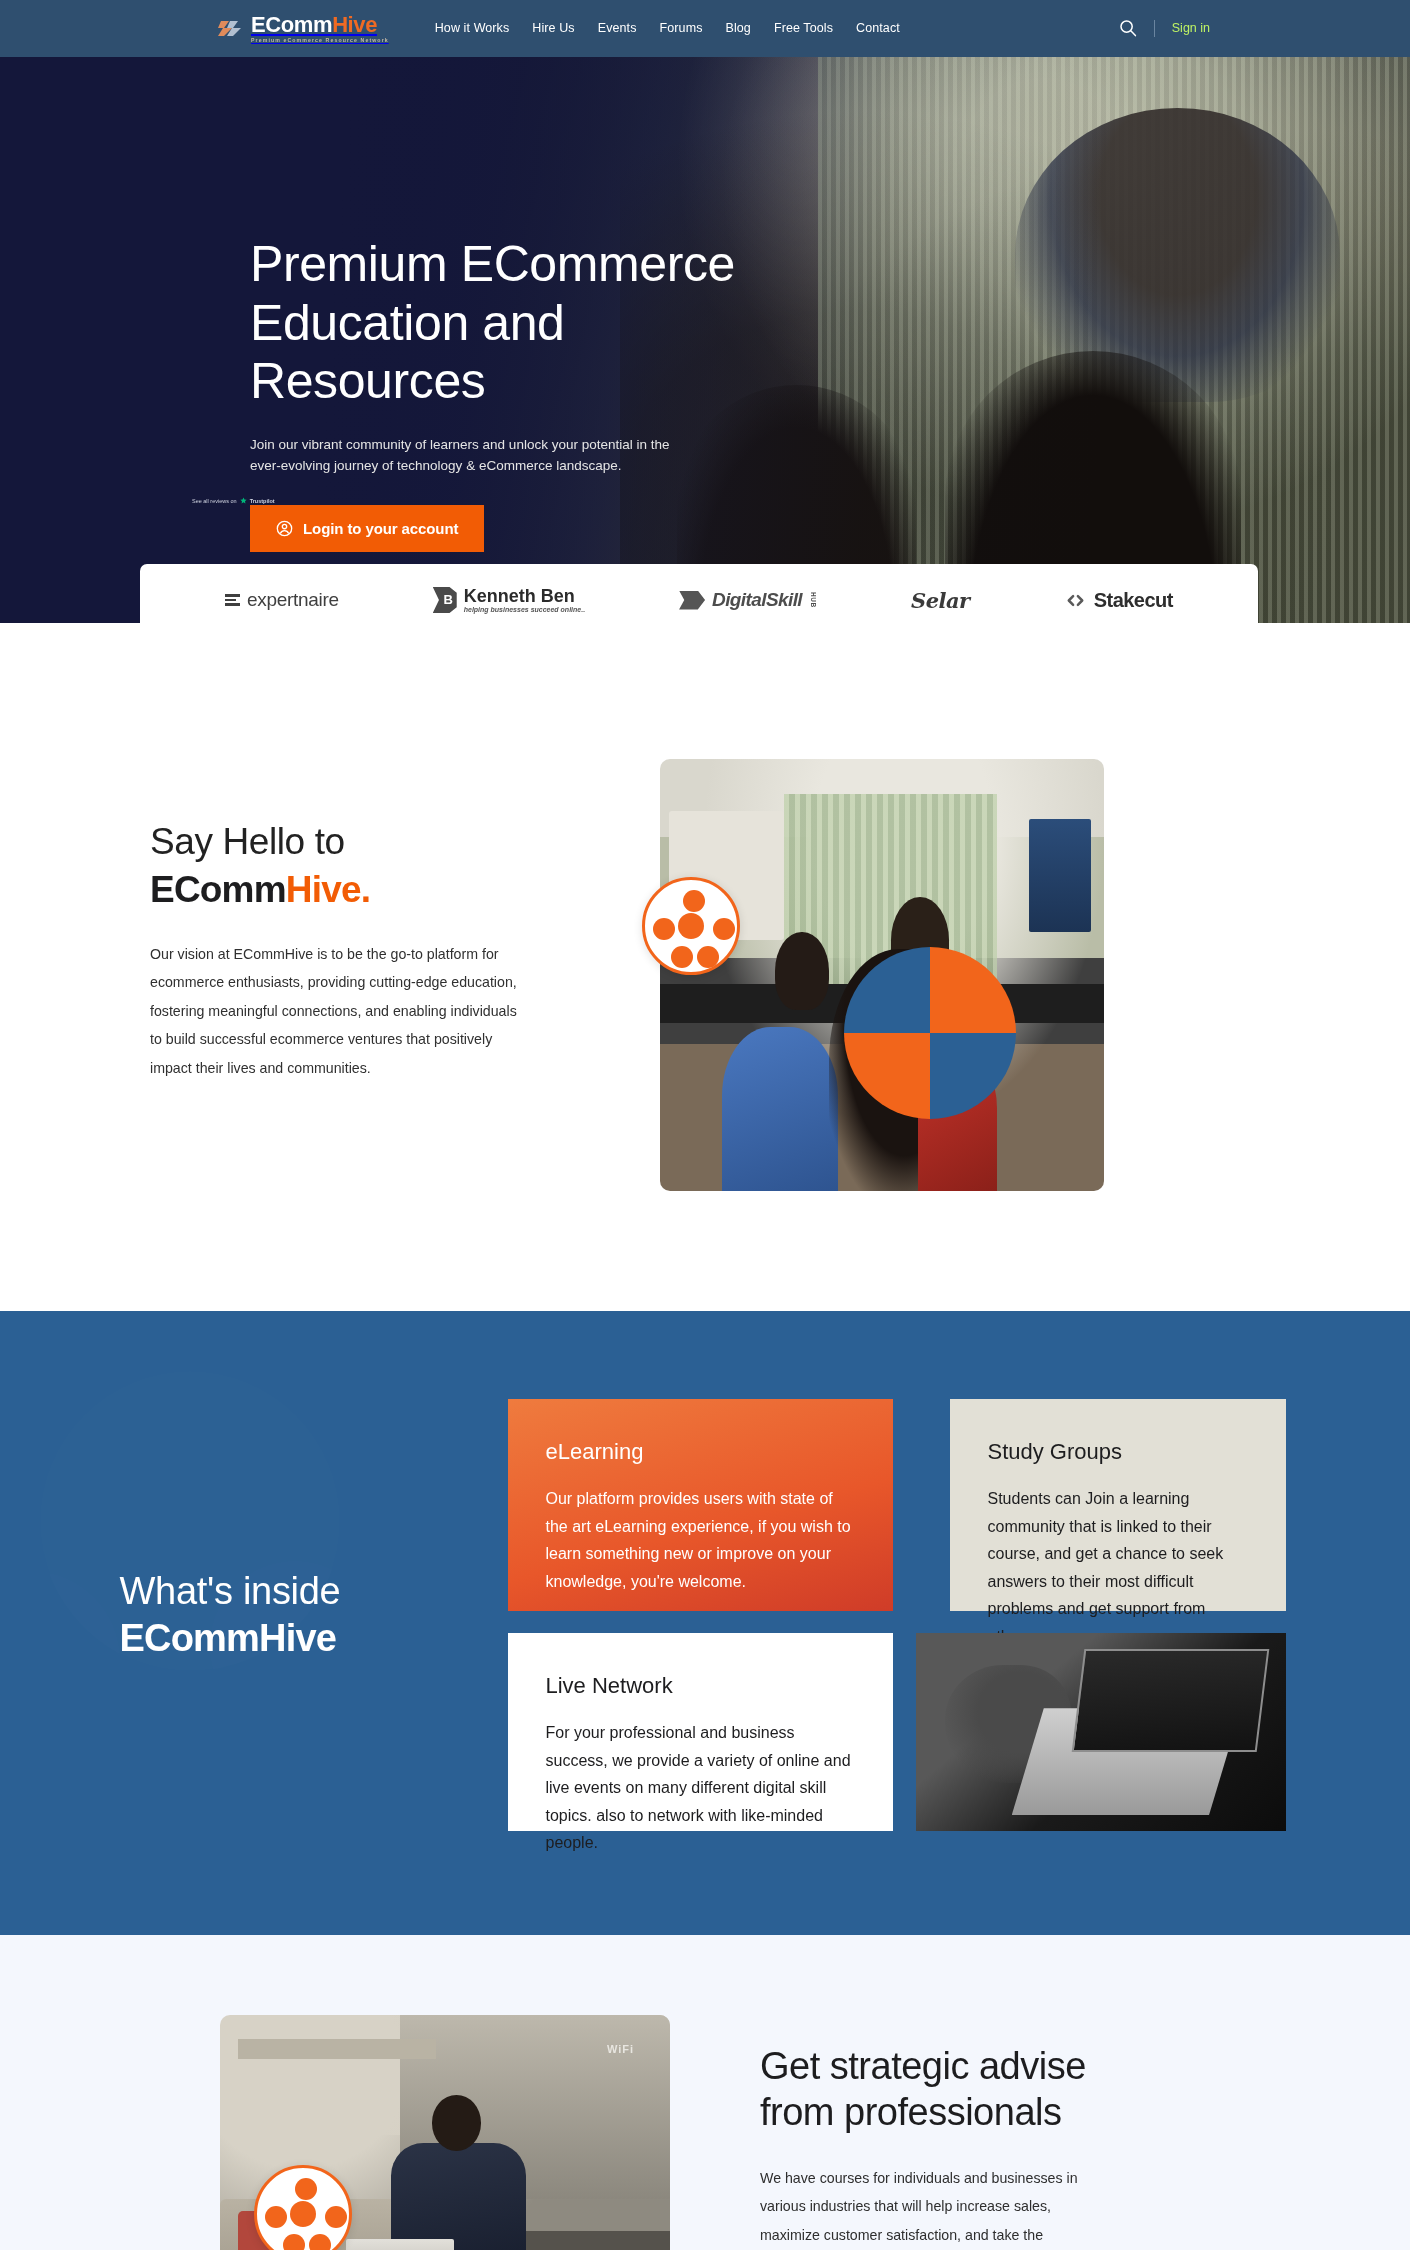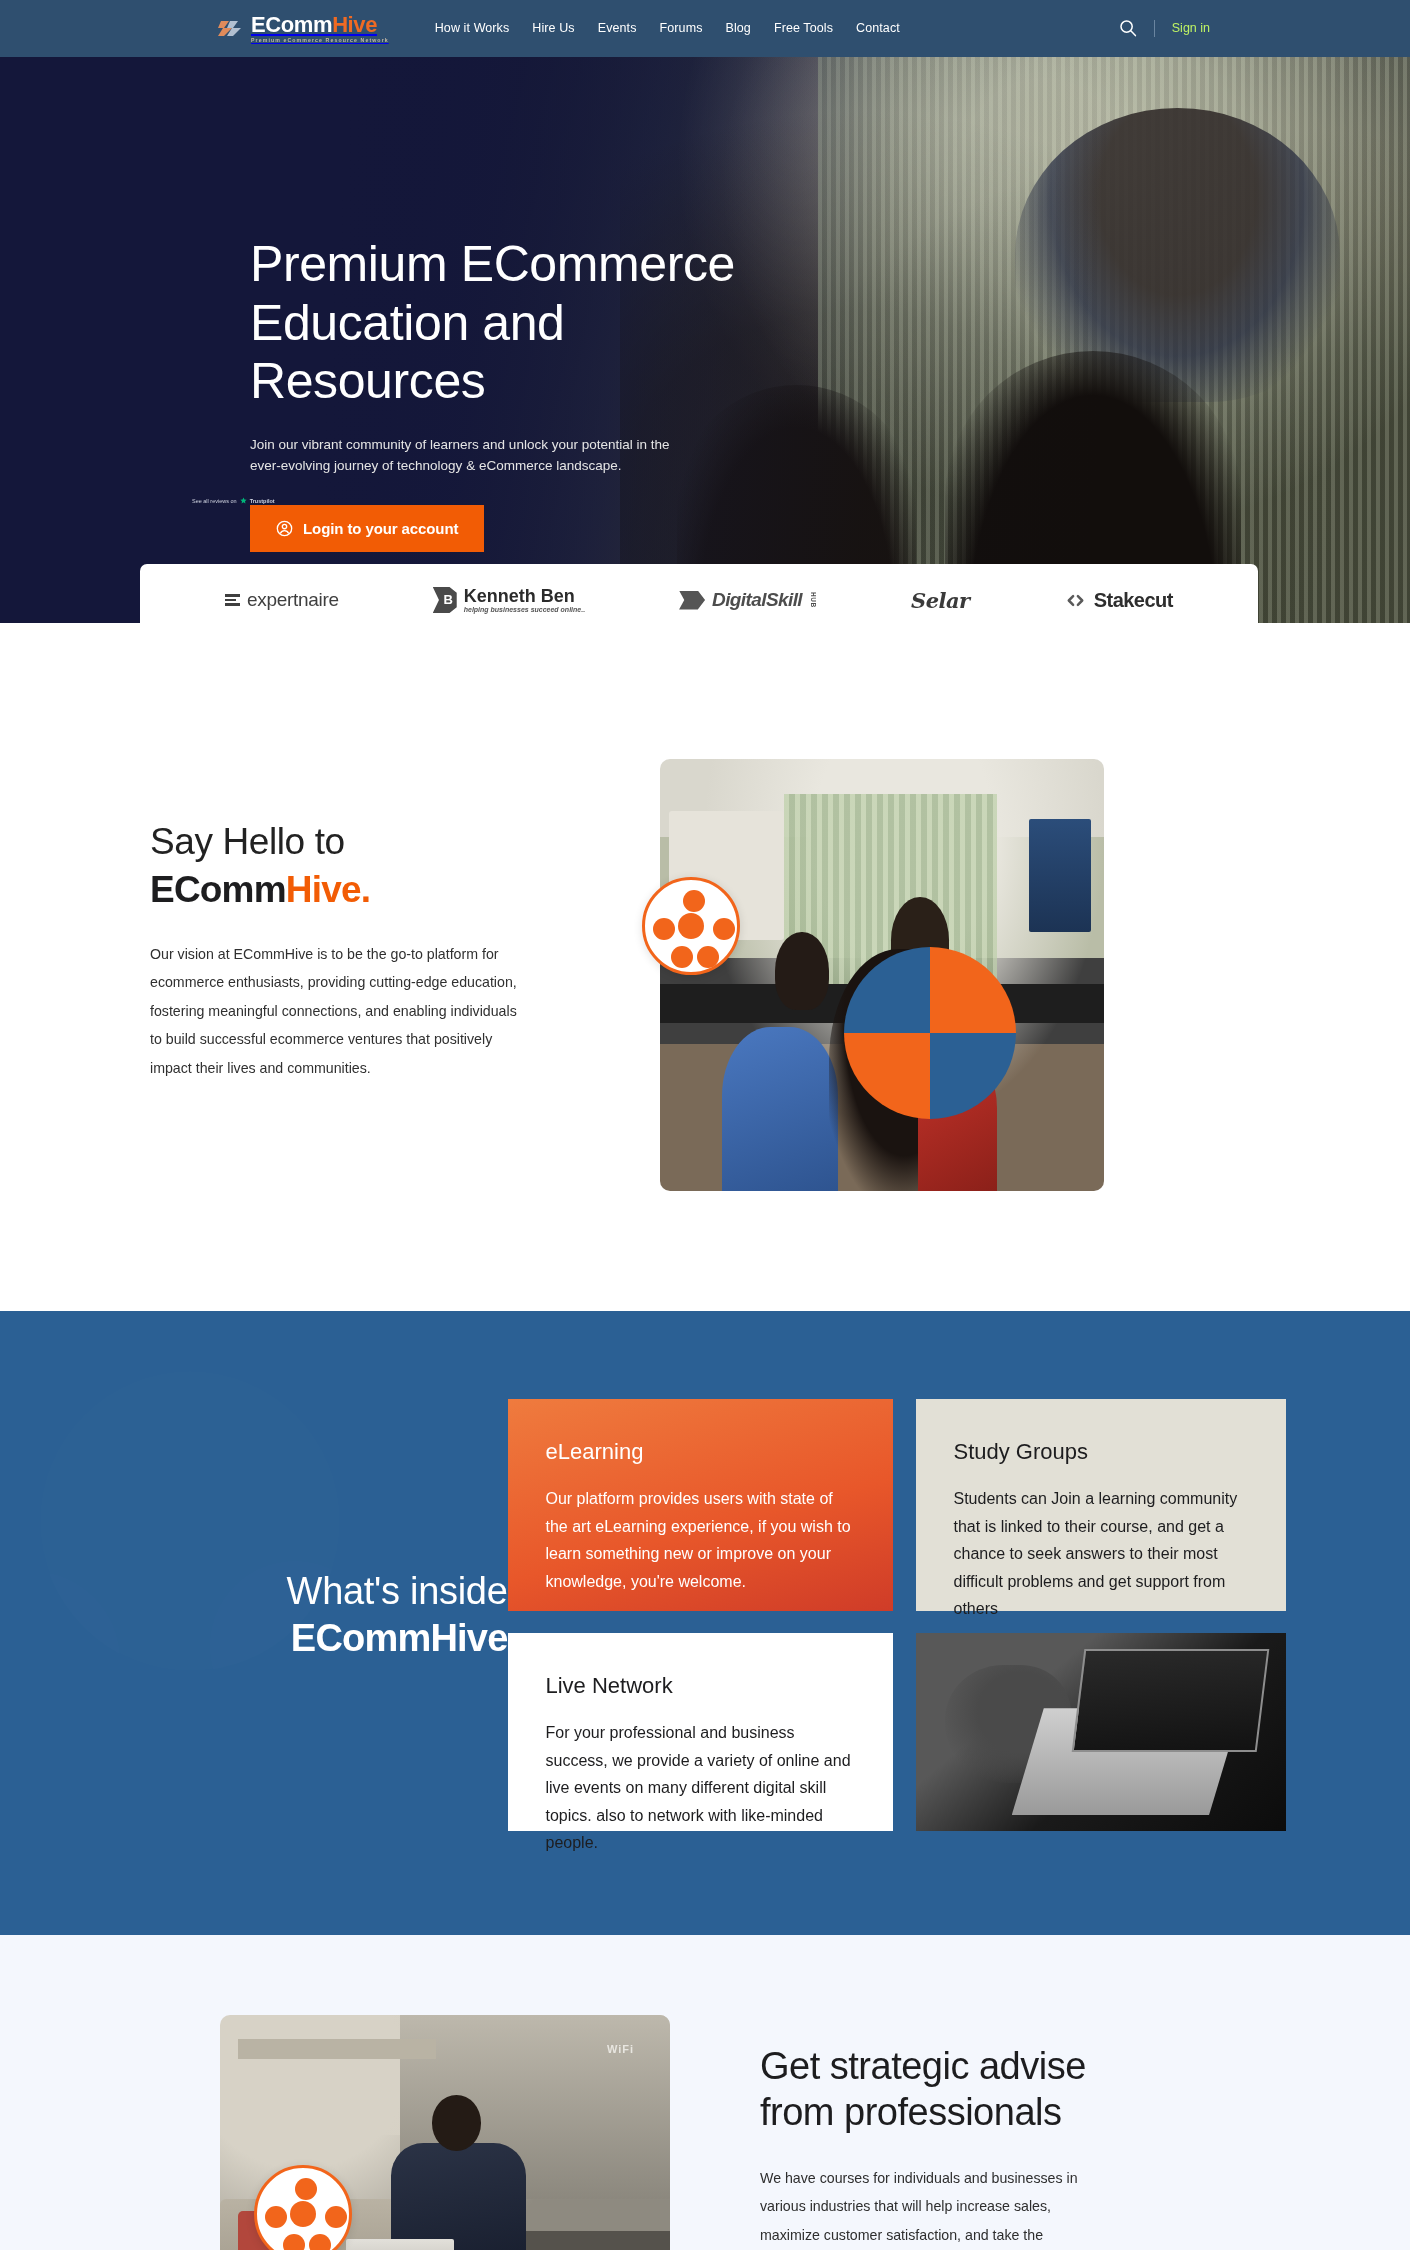--- a/index.html
+++ b/index.html
@@ -262,33 +262,33 @@
     padding: 88px 0 104px 0;
   }
   .inside-deco { position: absolute; left: -120px; top: 20px; opacity: .10; }
   .deco-ring {
     position: absolute; border-radius: 50%; background: #ffffff;
   }
   .inside-inner {
     position: relative; z-index: 3; width: 1195px; margin: 0 auto;
     display: flex; align-items: center;
   }
-  .inside-title { width: 400px; padding-left: 12px; text-align: right; }
+  .inside-title { width: 400px; padding-left: 12px; }
   .inside-t1 { font-size: 38px; color: #fff; font-weight: 400; letter-spacing: -.3px; }
   .inside-t2 { font-size: 38px; color: #fff; font-weight: bold; letter-spacing: -.8px; margin-top: 4px; }
   .cards { display: grid; grid-template-columns: 385px 370px; gap: 22px 23px; }
   .card { padding: 40px 35px 34px 38px; }
   .card-h { font-size: 22px; font-weight: normal; margin-bottom: 20px; }
   .card-p { font-size: 16px; line-height: 1.72; }
   .card-elearning {
     background: linear-gradient(165deg,#ef7b3e 0%, #e8572a 58%, #cf3c28 100%);
     color: #fff; height: 212px;
   }
   .card-elearning .card-h { color: #fff; }
-  .card-study { background: #e2e0d6; color: #1d1d1f; height: 212px; }
+  .card-study { background: #e2e0d6; color: #1d1d1f; height: 212px; margin-left: 34px; }
   .card-live { background: #ffffff; color: #1d1d1f; height: 198px; }
   .card-photo {
     background: linear-gradient(140deg,#585858 0 30%, #1a1a1a 58%, #0c0c0c 100%);
     height: 198px; position: relative; overflow: hidden;
   }
   .card-photo .laptop {
     position: absolute; left: 26%; bottom: 8%; width: 62%; height: 54%;
     background: linear-gradient(180deg,#cfcfcf,#9a9a9a);
     clip-path: polygon(14% 0, 100% 0, 86% 100%, 0 100%);
   }

